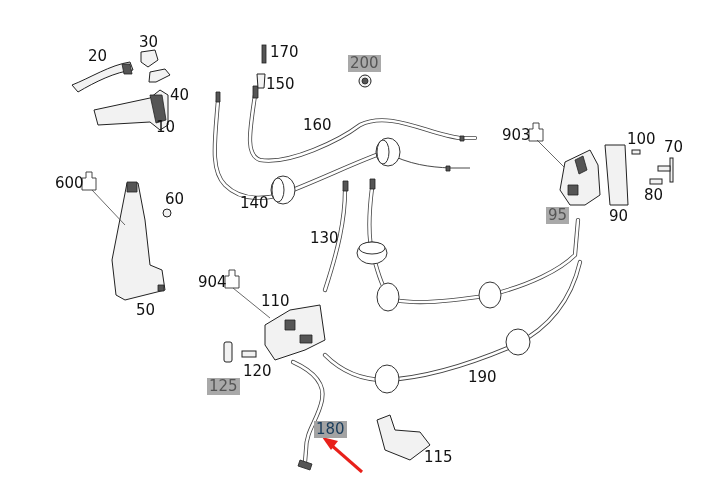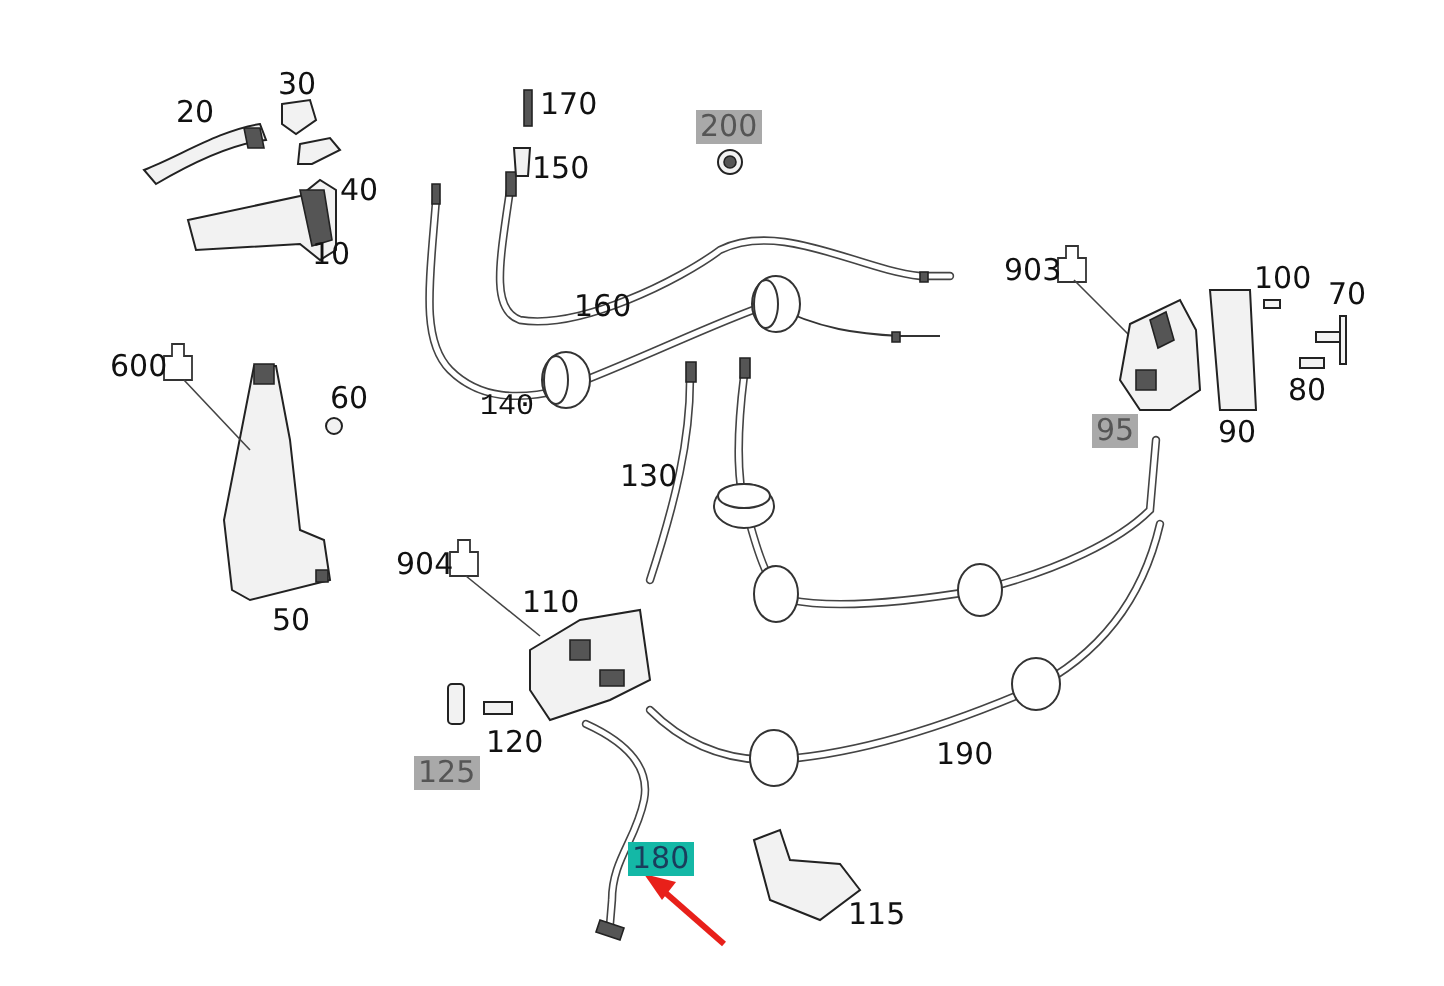--- a/index.html
+++ b/index.html
@@ -1,21 +1,21 @@
 <!DOCTYPE html>
 <html><head>
   <meta charset="utf-8">
   <style>
     html, body { margin:0; padding:0; background:#ffffff; }
     body { width:722px; height:493px; position:relative; overflow:hidden;
            font-family:"DejaVu Sans", sans-serif; }
     #diagram { position:absolute; left:0; top:0; width:722px; height:493px; }
     .lbl { position:absolute; font-size:15px; color:#111; line-height:17px; white-space:nowrap; }
     .lbl.gray { background:#a9a9a9; color:#555; padding:0 2px;text-align:center; }
-    .lbl.blue { background:#14b8a6; color:#1a3d5c; padding:0 2px; }
+    .lbl.blue { background:#a3a3a3; color:#1a3d5c; padding:0 2px; }
     svg .w { fill:none; stroke:#333; stroke-width:0.9; }
     svg .wide { fill:none; stroke:#444; stroke-width:4.2; stroke-linecap:round; }
     svg .inner { fill:none; stroke:#fff; stroke-width:2.6; stroke-linecap:round; }
     svg .part { fill:#f2f2f2; stroke:#222; stroke-width:1; }
     svg .dark { fill:#555; stroke:#222; stroke-width:0.8; }
     svg .grom { fill:#fff; stroke:#333; stroke-width:1; }
     svg .lead { stroke:#444; stroke-width:0.8; fill:none; }
   </style>
 </head>
 <body>
@@ -185,23 +185,23 @@
   <span class="lbl" style="left:664px;top:139px;">70</span>
   <span class="lbl" style="left:644px;top:187px;">80</span>
   <span class="lbl" style="left:609px;top:208px;">90</span>
   <span class="lbl gray" style="left:546px;top:207px;">95</span>
   <span class="lbl" style="left:627px;top:131px;">100</span>
   <span class="lbl" style="left:261px;top:293px;">110</span>
   <span class="lbl" style="left:424px;top:449px;">115</span>
   <span class="lbl" style="left:243px;top:363px;">120</span>
   <span class="lbl gray" style="left:207px;top:366px;margin-top:12px;">125</span>
   <span class="lbl" style="left:310px;top:230px;">130</span>
-  <span class="lbl" style="left:240px;top:195px;font-family:Liberation Mono, monospace;">140</span>
+  <span class="lbl" style="left:240px;top:195px;">140</span>
   <span class="lbl" style="left:266px;top:76px;">150</span>
-  <span class="lbl" style="left:287px;top:117px;margin-top:28px;">160</span>
+  <span class="lbl" style="left:303px;top:117px;">160</span>
   <span class="lbl" style="left:270px;top:44px;">170</span>
   <span class="lbl blue" style="left:314px;top:421px;">180</span>
   <span class="lbl" style="left:468px;top:369px;">190</span>
   <span class="lbl gray" style="left:348px;top:55px;">200</span>
   <span class="lbl" style="left:55px;top:175px;">600</span>
   <span class="lbl" style="left:502px;top:127px;">903</span>
   <span class="lbl" style="left:198px;top:274px;">904</span>
 </div>
 
 </body></html>

